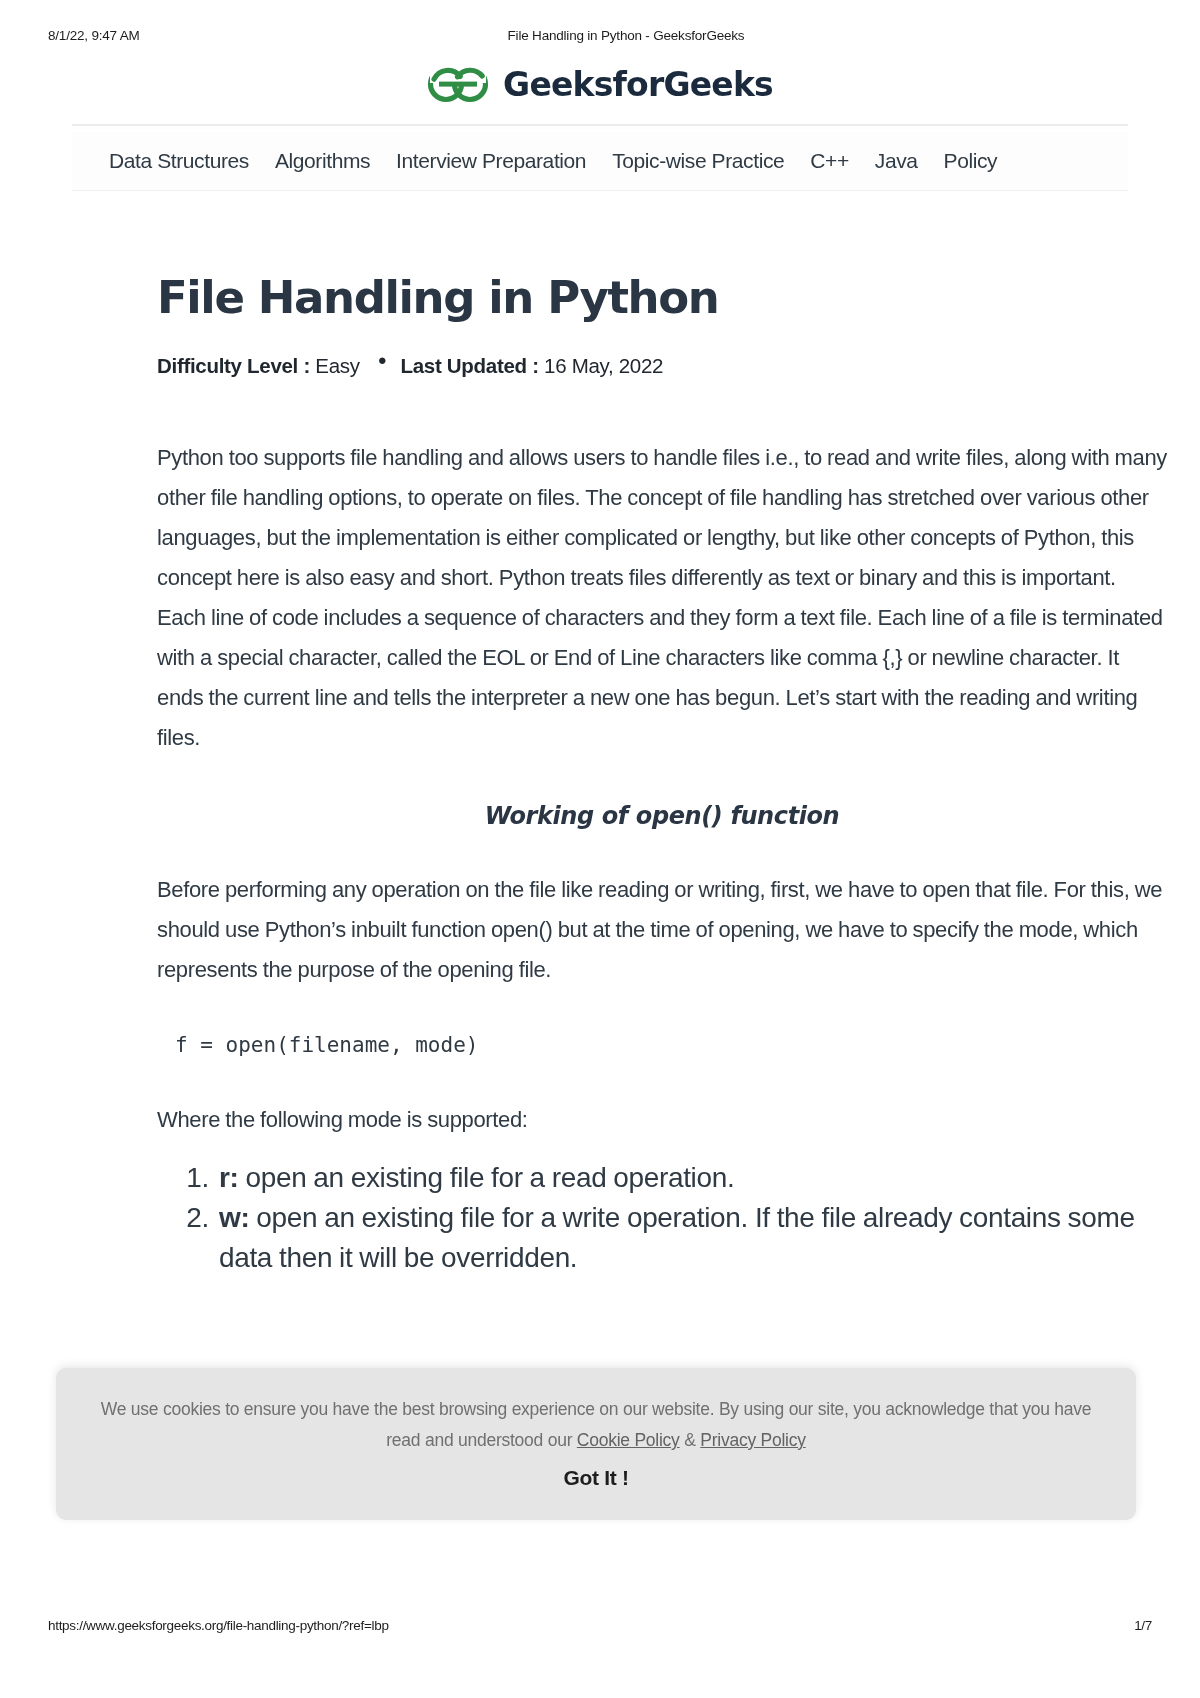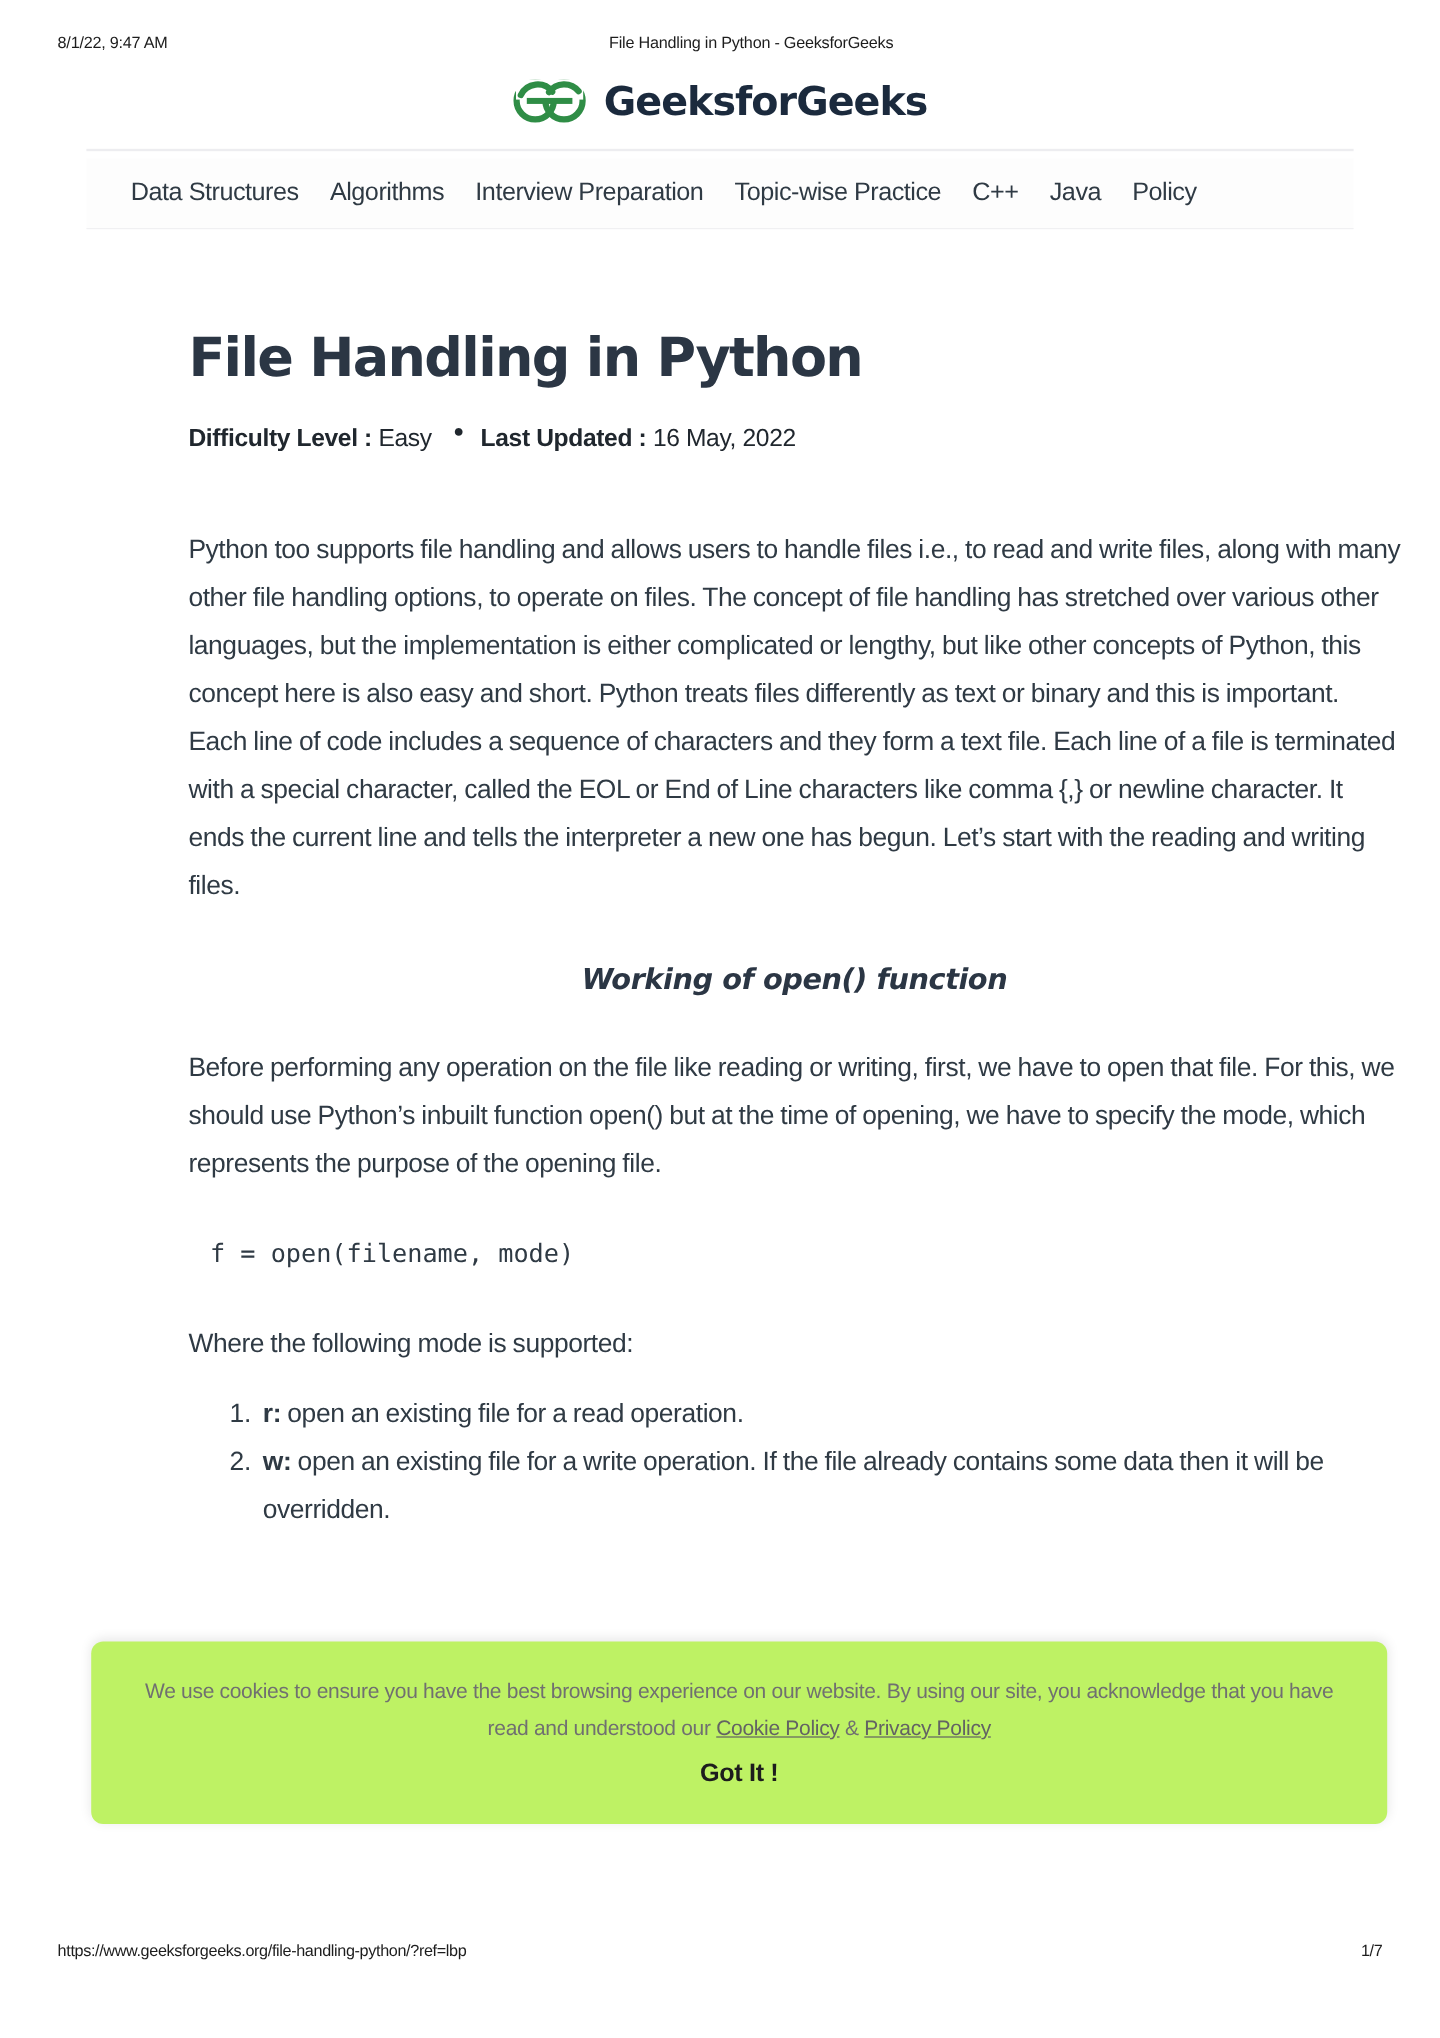--- a/index.html
+++ b/index.html
@@ -191,43 +191,43 @@
   .mode-list {
     margin: 18px 0 0 0;
     padding-left: 20px;
     list-style: none;
     counter-reset: mode;
   }
   .mode-list li {
     counter-increment: mode;
     position: relative;
     padding-left: 42px;
-    font-size: 22px;
+    font-size: 28px;
     line-height: 40px;
     letter-spacing: -0.35px;
     word-spacing: -0.5px;
     color: #2f3a44;
   }
   .mode-list li::before {
     content: counter(mode) ".";
     position: absolute;
     left: 0;
     width: 32px;
     text-align: right;
   }
   .mode-flag { font-weight: 700; }
 
   
   .cookie-banner {
     position: absolute;
-    left: 76px;
+    left: 56px;
     top: 1368px;
     width: 1080px;
     height: 152px;
-    background: #bef264;
+    background: #e5e5e5;
     border-radius: 10px;
     box-shadow: 0 -2px 10px rgba(0,0,0,0.10);
   }
   .cookie-text {
     position: absolute;
     left: 26px;
     top: 26px;
     width: 1028px;
     text-align: center;
     font-size: 17.5px;

